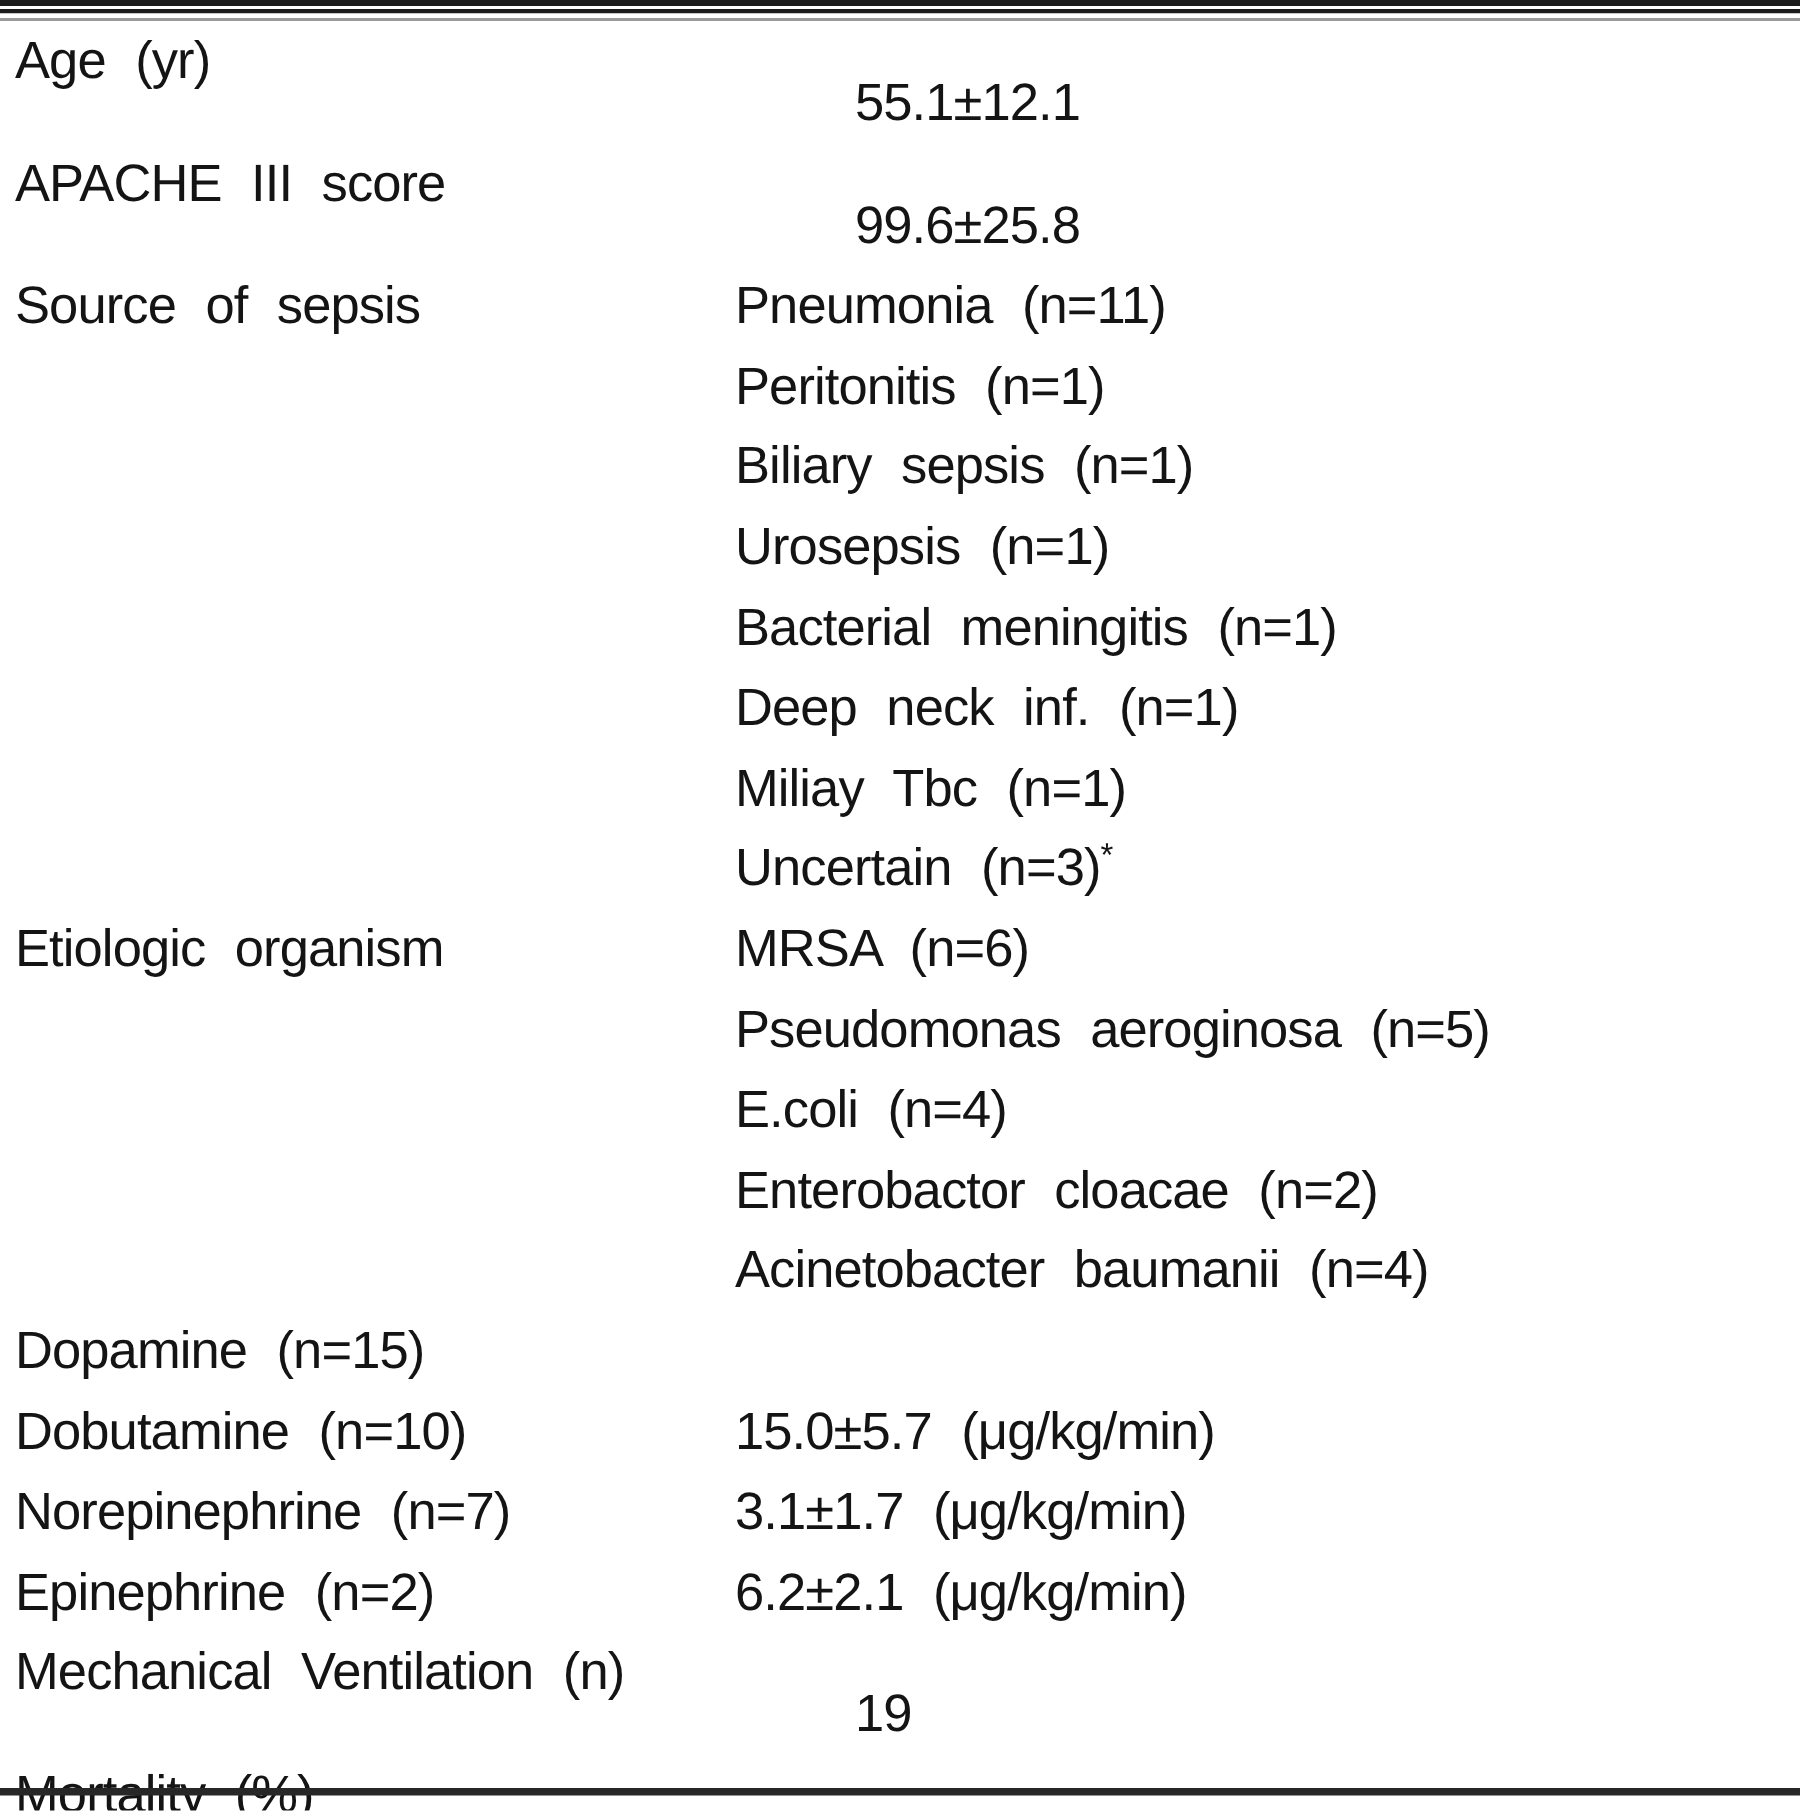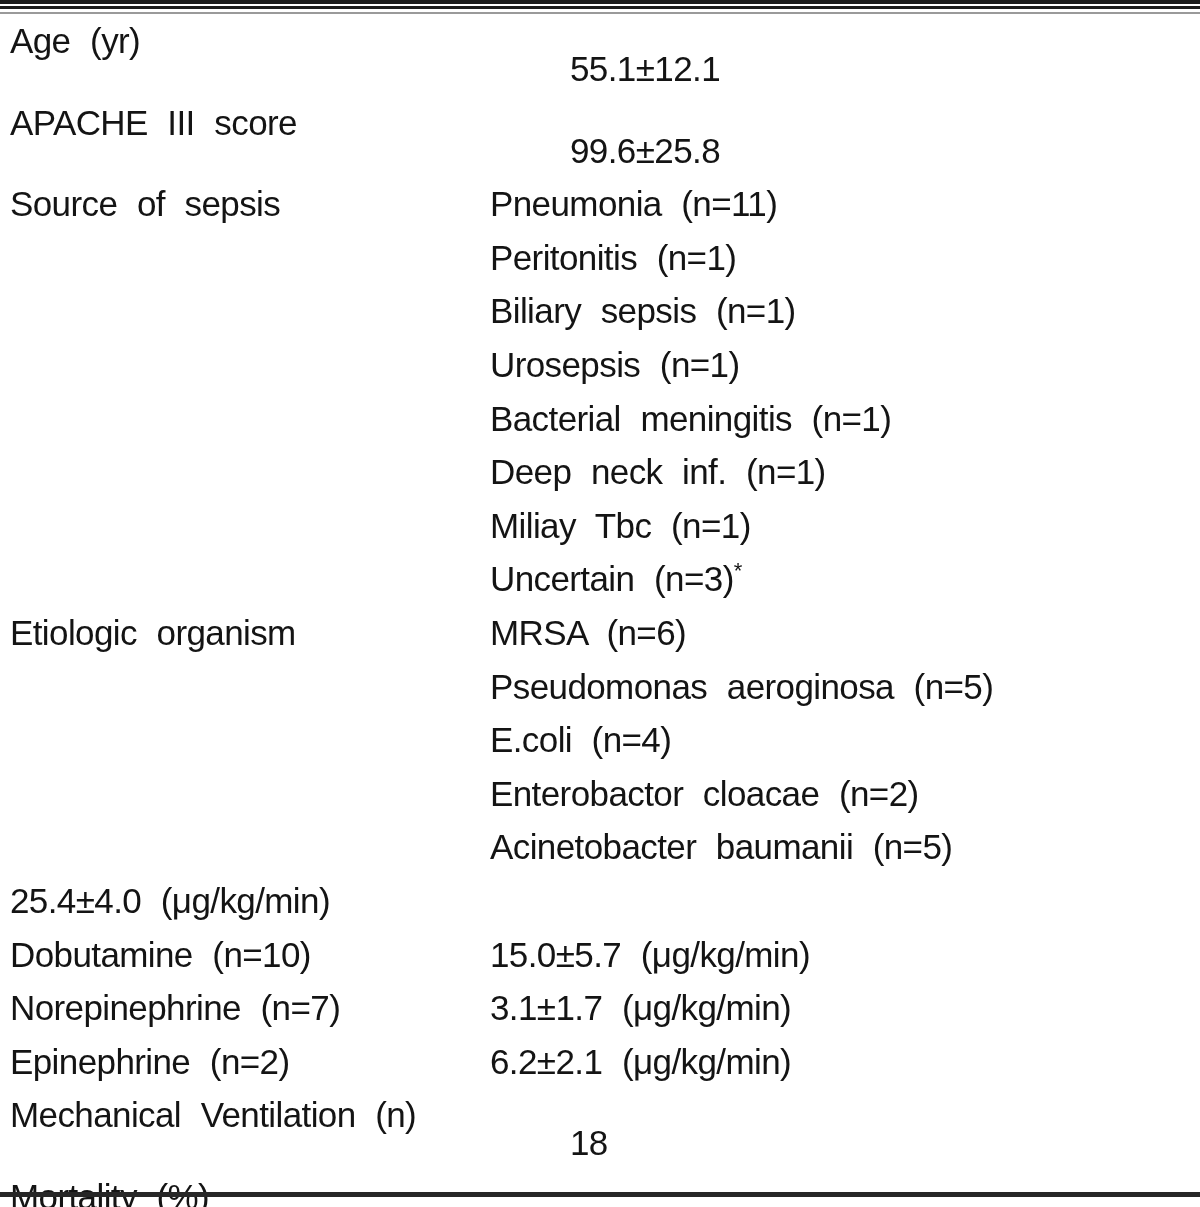--- a/index.html
+++ b/index.html
@@ -91,27 +91,25 @@
           <div class="vline">Uncertain (n=3)<sup class="star">*</sup></div>
         </div>
       </div>
       <div class="trow">
         <div class="tlabel">Etiologic organism</div>
         <div class="tvalues narrow">
           <div class="vline">MRSA (n=6)</div>
           <div class="vline">Pseudomonas aeroginosa (n=5)</div>
           <div class="vline">E.coli (n=4)</div>
           <div class="vline">Enterobactor cloacae (n=2)</div>
-          <div class="vline">Acinetobacter baumanii (n=5)</div>
+          <div class="vline">Acinetobacter baumanii (n=4)</div>
         </div>
       </div>
       <div class="trow">
-        <div class="tvalues narrow">
-          <div class="vline">25.4±4.0 (μg/kg/min)</div>
-        </div>
+        <div class="tlabel">Dopamine (n=15)</div>
       </div>
       <div class="trow">
         <div class="tlabel">Dobutamine (n=10)</div>
         <div class="tvalues narrow">
           <div class="vline">15.0±5.7 (μg/kg/min)</div>
         </div>
       </div>
       <div class="trow">
         <div class="tlabel">Norepinephrine (n=7)</div>
         <div class="tvalues narrow">
@@ -120,21 +118,21 @@
       </div>
       <div class="trow">
         <div class="tlabel">Epinephrine (n=2)</div>
         <div class="tvalues narrow">
           <div class="vline">6.2±2.1 (μg/kg/min)</div>
         </div>
       </div>
       <div class="trow">
         <div class="tlabel">Mechanical Ventilation (n)</div>
         <div class="tvalues wide">
-          <div class="vline">18</div>
+          <div class="vline">19</div>
         </div>
       </div>
       <div class="trow">
         <div class="tlabel">Mortality (%)</div>
         <div class="tvalues wide">
           <div class="vline">13 (73%)</div>
         </div>
       </div>
     </div>
 

